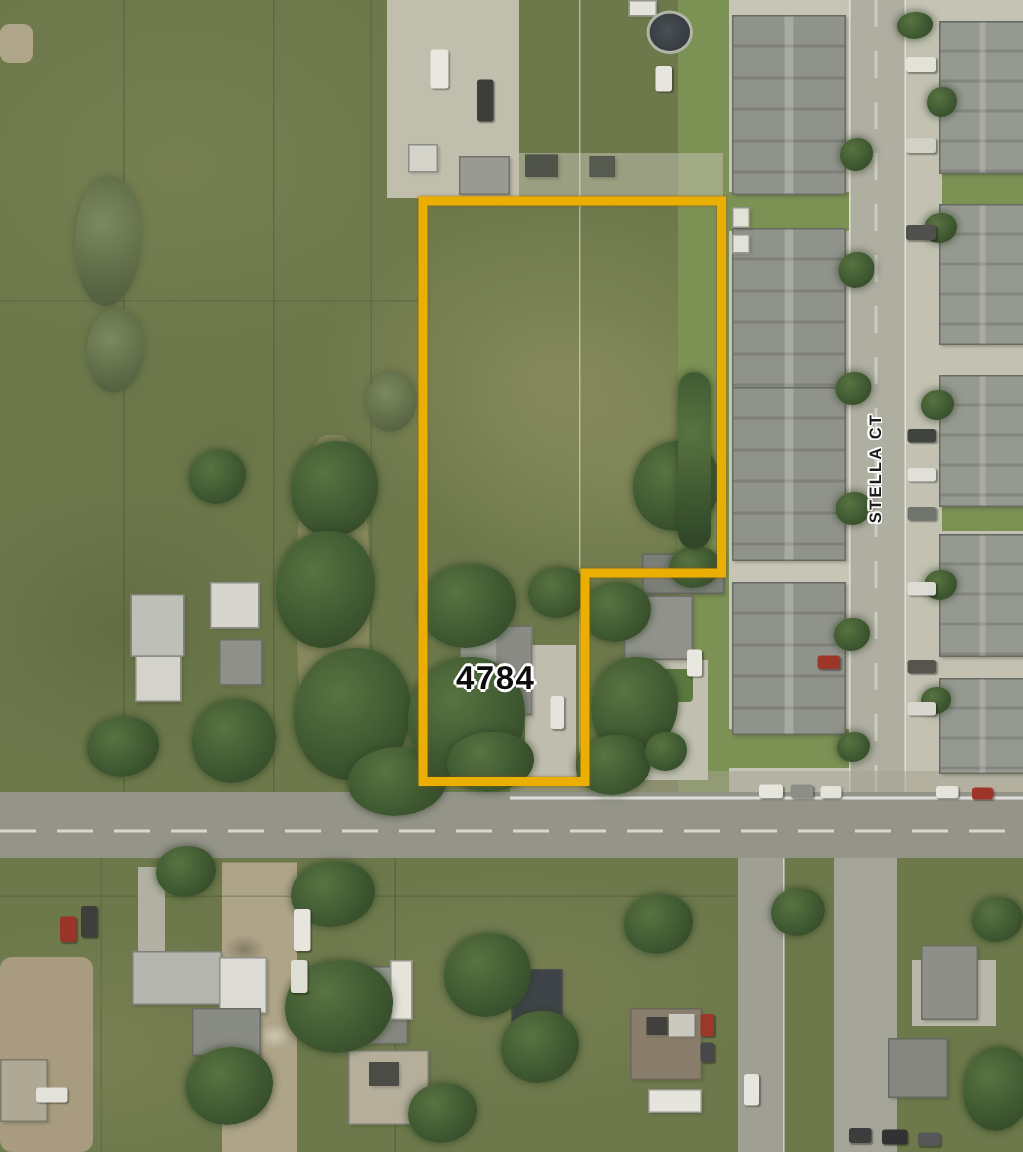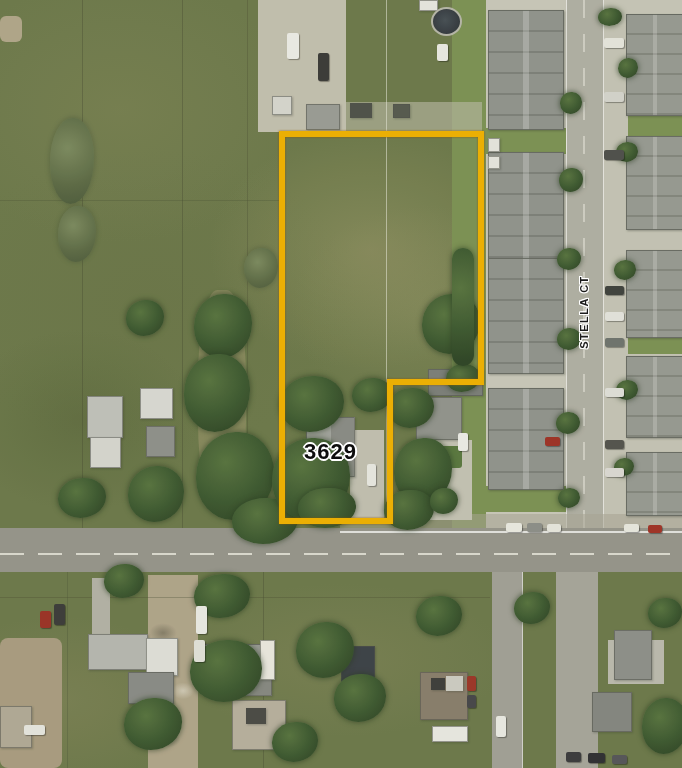--- a/index.html
+++ b/index.html
@@ -233,17 +233,17 @@
   <div class="car" style="left:196px;top:606px;width:11px;height:28px;background:#edede7;"></div>
   <div class="car" style="left:194px;top:640px;width:11px;height:22px;background:#e4e4dc;"></div>
   <div class="car" style="left:566px;top:752px;width:15px;height:10px;background:#3a3a3e;"></div>
   <div class="car" style="left:588px;top:753px;width:17px;height:10px;background:#2f2f33;"></div>
   <div class="car" style="left:612px;top:755px;width:15px;height:9px;background:#56565a;"></div>
 
   <svg class="boundary-svg" width="682" height="768" viewBox="0 0 682 768">
     <polygon points="282,134 481,134 481,382 390,382 390,521 282,521" fill="none" stroke="#F2B300" stroke-width="6" stroke-linejoin="miter"></polygon>
   </svg>
 
-  <div class="label-parcel">3629</div>
+  <div class="label-parcel">4784</div>
   <div class="label-street">STELLA CT</div>
 
   <div class="tint"></div>
 </div>
 
 </body></html>

